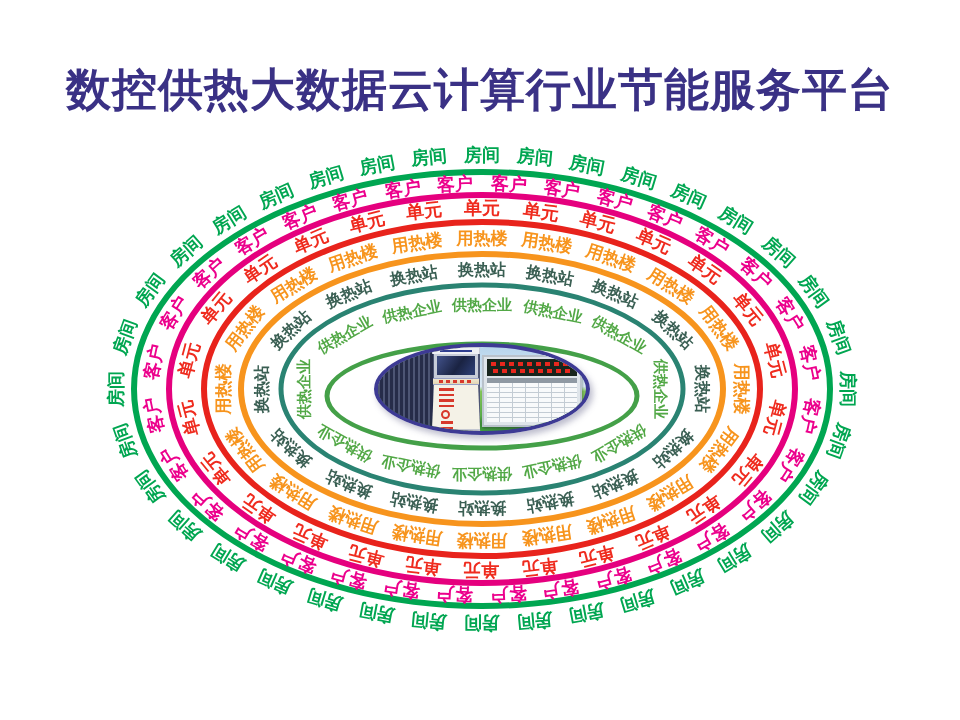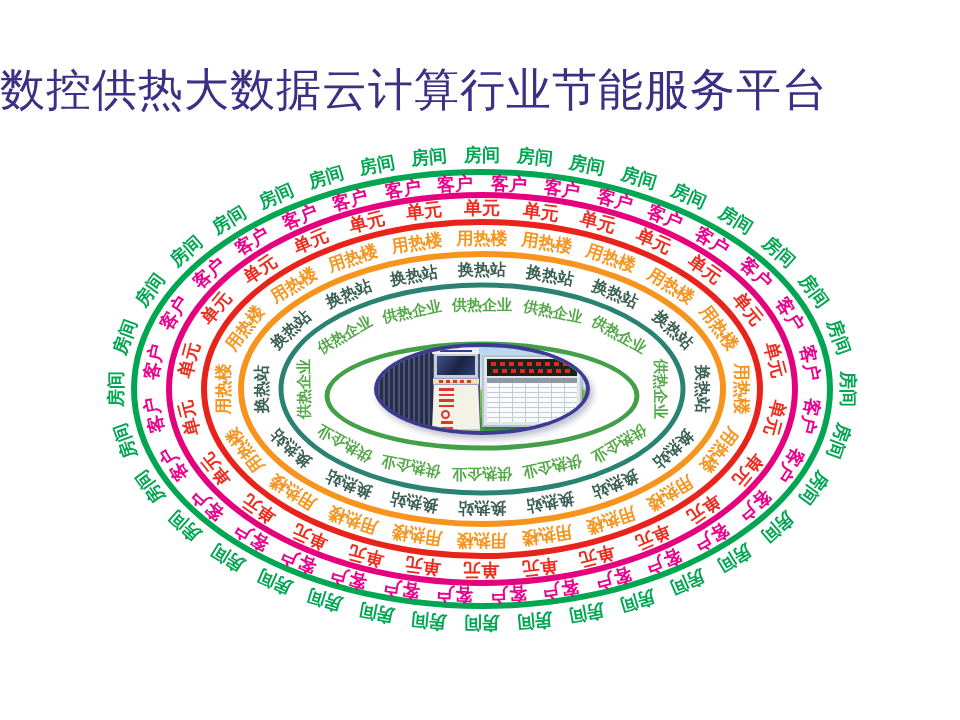--- a/index.html
+++ b/index.html
@@ -2,22 +2,22 @@
 <html style="--hub-border: #3D3A94; --hub-sky_top: #b7d5ec; --hub-sky_low: #ddebf7; --hub-grass_top: #84c65a; --hub-grass_bottom: #3f9e3e; --hub-curtain_dark: #262c49; --hub-curtain_light: #4d5574; --hub-led_red: #e8281e; --hub-screen: #1a2342; --hub-kiosk_red: #d8392b; --hub-kiosk_body: #f4f2e7;"><head>
 <meta charset="utf-8">
 <style>
   html,body{margin:0;padding:0;}
   body{
     width:960px;height:720px;background:#ffffff;overflow:hidden;
     font-family:"DejaVu Sans","Liberation Sans",sans-serif;
   }
   .stage{position:relative;width:960px;height:720px;background:#ffffff;}
   .title{
-    position:absolute;left:0;top:60px;width:960px;text-align:left;
-    font-size:45px;font-weight:normal;letter-spacing:1px;white-space:nowrap;
+    position:absolute;left:0;top:60px;width:960px;text-align:center;
+    font-size:45px;font-weight:bold;letter-spacing:1px;white-space:nowrap;
   }
   .diagram{position:absolute;left:0;top:0;width:960px;height:720px;}
   .ring-line{
     position:absolute;border-style:solid;border-radius:50%;
     transform:translate(-50%,-50%);box-sizing:border-box;background:transparent;
   }
   .ring-label{
     position:absolute;font-weight:bold;white-space:nowrap;line-height:1;
     font-family:"DejaVu Sans","Liberation Sans",sans-serif;
   }

